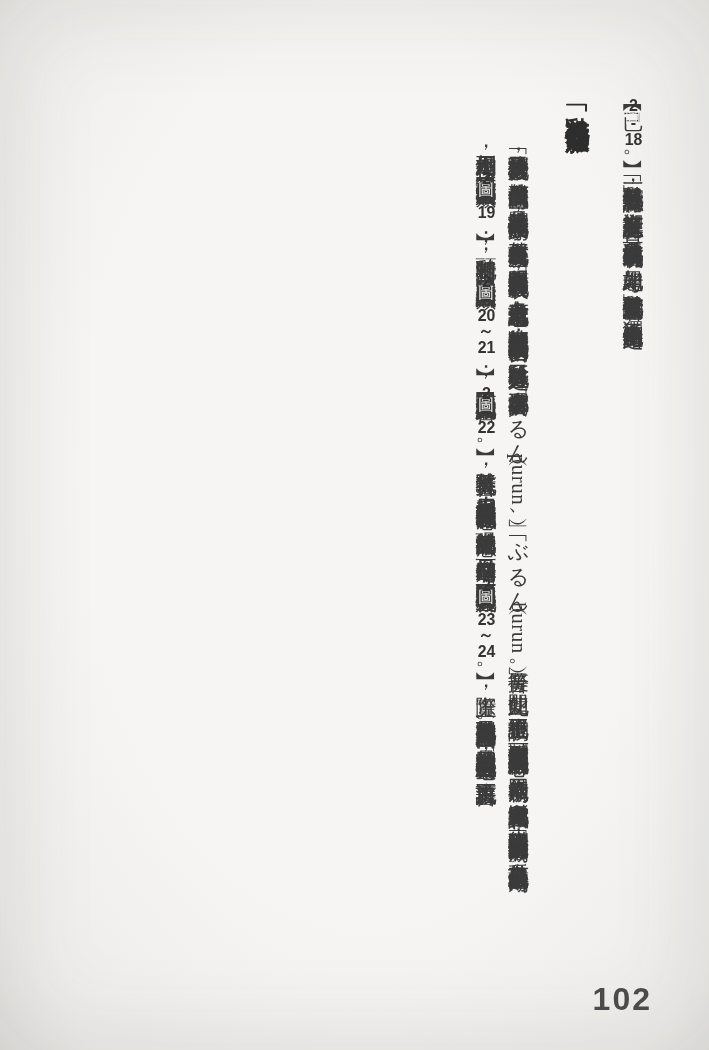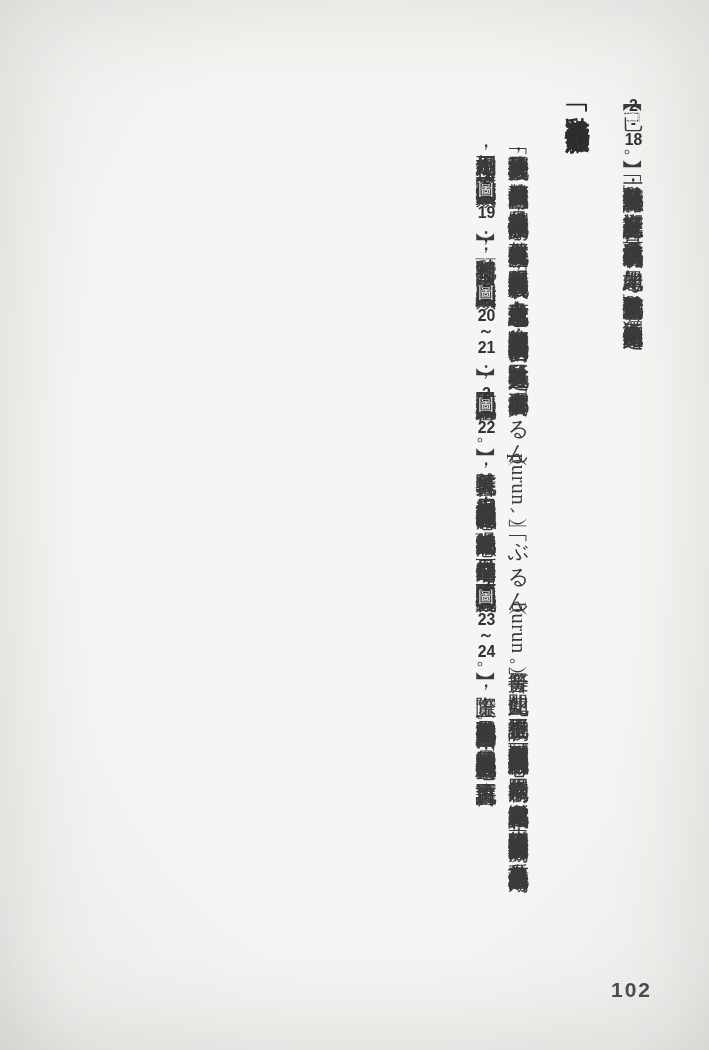--- a/index.html
+++ b/index.html
@@ -73,23 +73,23 @@
     background: #262626;
     color: #f4f3f1;
     font-size: 16px;
     line-height: 1.05;
     padding: 0 1px;
     border-radius: 1px;
   }
   .page-number {
     position: absolute;
     right: 57px;
-    bottom: 48px;
+    bottom: 32px;
     font-family: "Liberation Sans", "DejaVu Sans", sans-serif;
-    font-size: 21px;
+    font-size: 32px;
     font-weight: bold;
     letter-spacing: 2px;
     color: #4b4b4b;
     margin-top: 12px;
   }
 </style>
 </head>
 <body>
 
 <div class="stage">

